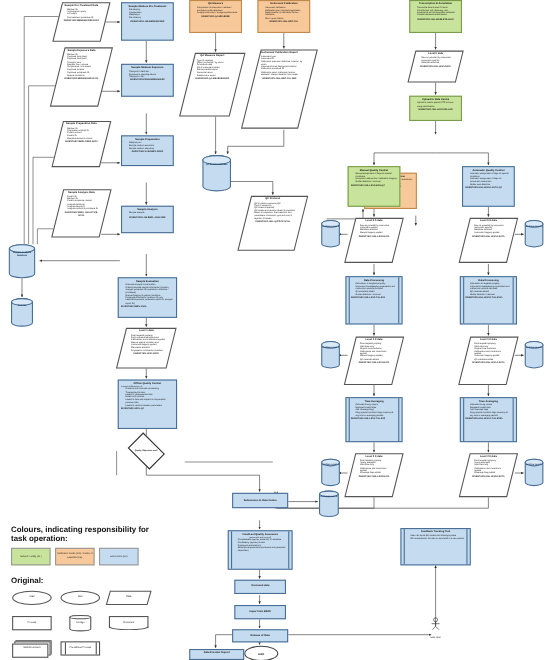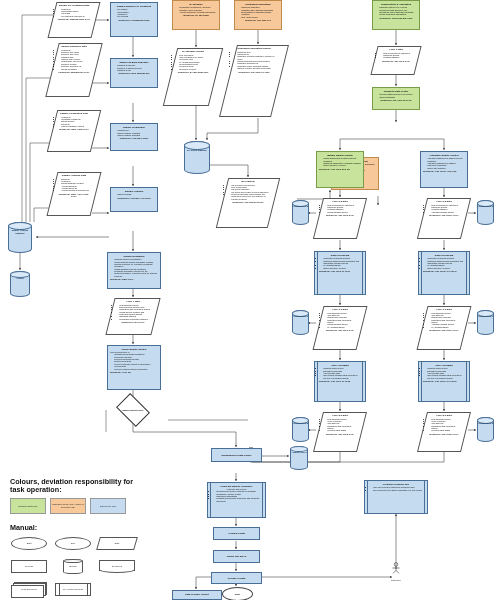--- a/index.html
+++ b/index.html
@@ -755,27 +755,27 @@
       <circle cx="10" cy="4" r="3" fill="none" stroke="#333" stroke-width="1"></circle>
       <line x1="10" y1="7" x2="10" y2="14" stroke="#333" stroke-width="1"></line>
       <line x1="4" y1="10" x2="16" y2="10" stroke="#333" stroke-width="1"></line>
       <line x1="10" y1="14" x2="5" y2="19" stroke="#333" stroke-width="1"></line>
       <line x1="10" y1="14" x2="15" y2="19" stroke="#333" stroke-width="1"></line>
     </svg>
     <div class="cap">Data User</div>
   </div>
 
   <div class="legend" style="left:10px;top:478px;width:130px;">
-    <h3>Colours, deviation responsibility for task operation:</h3>
+    <h3>Colours, indicating responsibility for task operation:</h3>
     <div class="sw-row">
       <div class="sw g">Network Facility (NF)</div>
       <div class="sw o">Calibration Centre (CC) / Centre of Expertise (CE)</div>
       <div class="sw b">Data Centre (DC)</div>
     </div>
-    <div class="symh">Manual:</div>
+    <div class="symh">Original:</div>
     <div class="symgrid">
       <div class="symcell">
         <div class="s-ell"></div>
         <div class="symlab">Start</div>
       </div>
       <div class="symcell">
         <div class="s-ell"></div>
         <div class="symlab">End</div>
       </div>
       <div class="symcell">

